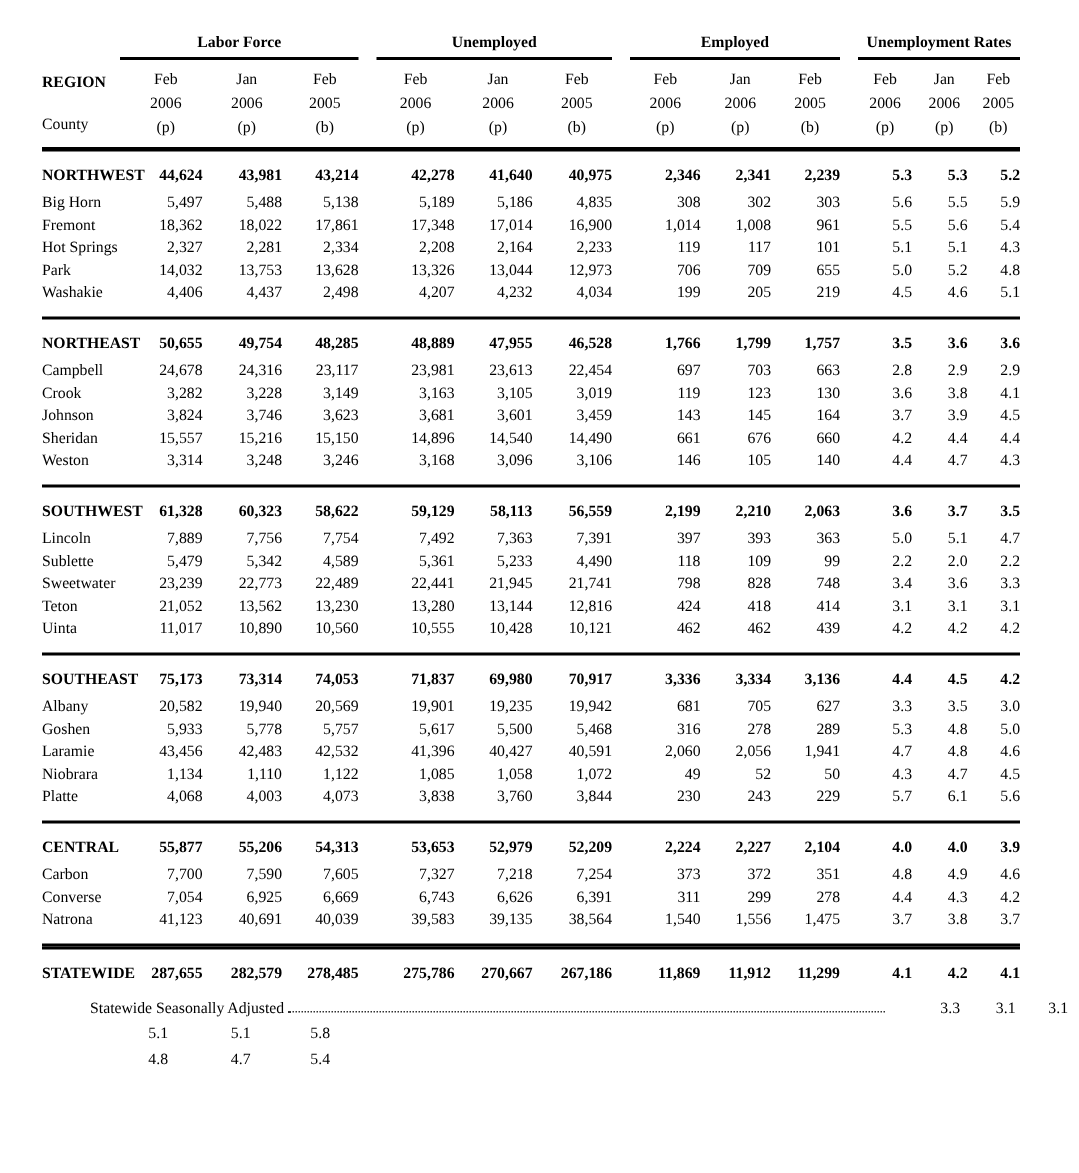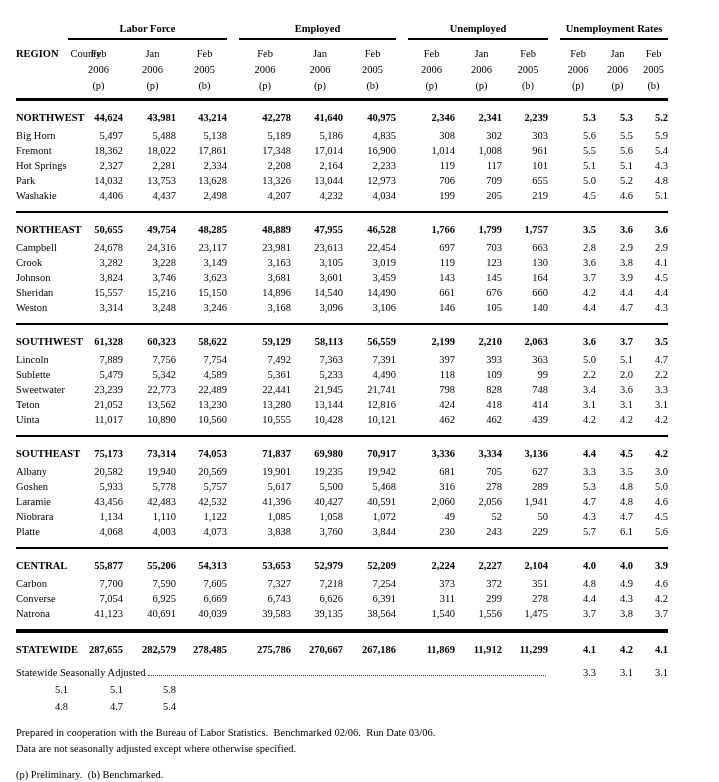--- a/index.html
+++ b/index.html
@@ -3,21 +3,21 @@
 <meta charset="utf-8">
 <style>
   html, body { margin:0; padding:0; background:#fff; }
   body {
     width:719px; height:782px;
     font-family:"Liberation Serif", serif;
     font-size:10.5px; color:#000;
   }
   .page {
     box-sizing:border-box; width:719px; height:782px;
-    padding:22px 39px 0 16px; overflow:hidden; background:#fff;border-radius:22px;
+    padding:22px 39px 0 28px; overflow:hidden; background:#fff;border-radius:22px;
   }
   .tbl { width:652px; }
 
   
   .row {
     display:grid;
     grid-template-columns:52px 55px 53px 51px 64px 52px 53px 59px 47px 46px 48px 37px 35px;
   }
   .row > div { box-sizing:border-box; }
   
@@ -32,48 +32,48 @@
 
   
   .groups-row { display:grid; grid-template-columns:52px 159px 169px 152px 120px; }
   .groups-row > div { box-sizing:border-box; }
   .groups-row > div:nth-child(n+3) { padding-left:12px; }
   .group-cell { text-align:center; font-weight:bold; line-height:13px; }
   .group-rule { height:2px; background:#000; margin-top:3px; }
 
   .subhead-row { margin-top:6px; }
   .subhead-cell { text-align:center; line-height:16px; padding-left:6px; white-space:nowrap; }
-  .region-cell { display:flex; flex-direction:row; justify-content:space-between; line-height:16px;gap:12px; }
+  .region-cell { display:flex; flex-direction:column; justify-content:center; line-height:16px;gap:12px; }
   .head-rule { margin-top:4px; }
 
   .section-head { margin-top:9px; margin-bottom:3px; line-height:15px; }
   .county-row { line-height:15px; }
   .section-rule { margin-top:8px; }
 
   .statewide-row { margin-top:9px; line-height:15px; }
 
   .adjusted-block { margin-top:7px; }
-  .leader-row { line-height:17px; }
+  .leader-row { line-height:17px;margin-left:32px; }
   .leader-label { grid-column:1 / span 10; display:flex; align-items:baseline; overflow:hidden; white-space:nowrap; }
   .leader { flex:1; border-bottom:1.5px dotted #333; margin:0 2px 3px 3px; min-width:15px; }
 
   .footnotes { margin-top:10px; line-height:16px; }
   .legend-note { margin-top:10px; }
 </style>
 </head>
 <body>
 
 <div class="page">
   <div class="tbl">
 
     <div class="groups-row" id="groups-row">
         <div></div>
         <div class="group-cell"><span>Labor Force</span><div class="group-rule"></div></div>
+        <div class="group-cell"><span>Unemployed</span><div class="group-rule"></div></div>
         <div class="group-cell"><span>Employed</span><div class="group-rule"></div></div>
-        <div class="group-cell"><span>Unemployed</span><div class="group-rule"></div></div>
         <div class="group-cell"><span>Unemployment Rates</span><div class="group-rule"></div></div>
       </div>
 
     <div class="row subhead-row" id="subhead-row">
         <div class="region-cell">
           <div class="bold label">REGION</div>
           <div class="label">County</div>
         </div>
         <div class="subhead-cell">
           <div>Feb</div>
@@ -609,20 +609,15 @@
           <div class="num">5.1</div>
           <div class="num">5.8</div>
         </div>
         <div class="row leader-row">
           <div class="num">4.8</div>
           <div class="num">4.7</div>
           <div class="num">5.4</div>
         </div>
       </div>
 
-    <div class="footnotes">
-      <div>Prepared in cooperation with the Bureau of Labor Statistics.&nbsp; Benchmarked 02/06.&nbsp; Run Date 03/06.</div>
-      <div>Data are not seasonally adjusted except where otherwise specified.</div>
-      <div class="legend-note">(p) Preliminary.&nbsp; (b) Benchmarked.</div>
-    </div>
 
   </div>
 </div>
 
 </body></html>

